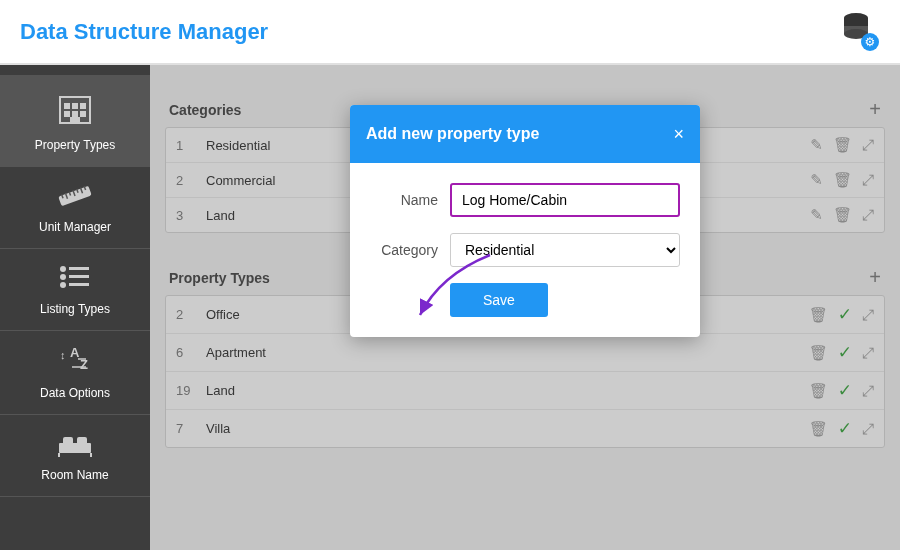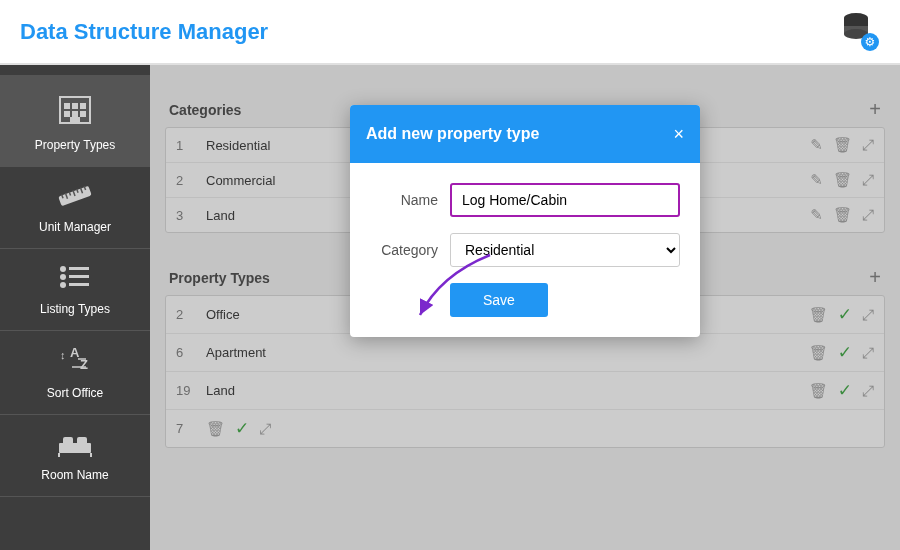--- a/index.html
+++ b/index.html
@@ -295,21 +295,21 @@
     <div class="sidebar-item">
       <div class="sidebar-icon">
         <svg width="34" height="30" viewBox="0 0 34 30">
           <text x="2" y="14" font-size="11" fill="#ccc" font-family="Arial">↕</text>
           <text x="12" y="12" font-size="13" fill="#ccc" font-family="Arial" font-weight="bold">A</text>
           <text x="22" y="24" font-size="13" fill="#ccc" font-family="Arial" font-weight="bold">Z</text>
           <line x1="20" y1="14" x2="28" y2="14" stroke="#ccc" stroke-width="1.5"></line>
           <line x1="14" y1="22" x2="28" y2="22" stroke="#ccc" stroke-width="1.5"></line>
         </svg>
       </div>
-      <span class="sidebar-item-label">Sort Office</span>
+      <span class="sidebar-item-label">Data Options</span>
     </div>
 
     <div class="sidebar-item">
       <div class="sidebar-icon">
         <svg width="36" height="28" viewBox="0 0 36 28">
           <rect x="2" y="14" width="32" height="10" rx="1" fill="#ccc"></rect>
           <rect x="6" y="8" width="10" height="8" rx="2" fill="#ccc"></rect>
           <rect x="20" y="8" width="10" height="8" rx="2" fill="#ccc"></rect>
           <line x1="2" y1="24" x2="2" y2="28" stroke="#ccc" stroke-width="2"></line>
           <line x1="34" y1="24" x2="34" y2="28" stroke="#ccc" stroke-width="2"></line>
@@ -394,20 +394,21 @@
           <span class="row-name">Land</span>
           <div class="row-actions">
             <span class="action-icon">🗑</span>
             <span class="action-icon check">✓</span>
             <span class="action-icon move">⤢</span>
           </div>
         </div>
 
         <div class="table-row">
           <span class="row-num">7</span>
+          <span class="row-name">Villa</span>
           <div class="row-actions">
             <span class="action-icon">🗑</span>
             <span class="action-icon check">✓</span>
             <span class="action-icon move">⤢</span>
           </div>
         </div>
 
       </div>
     </div>
 

